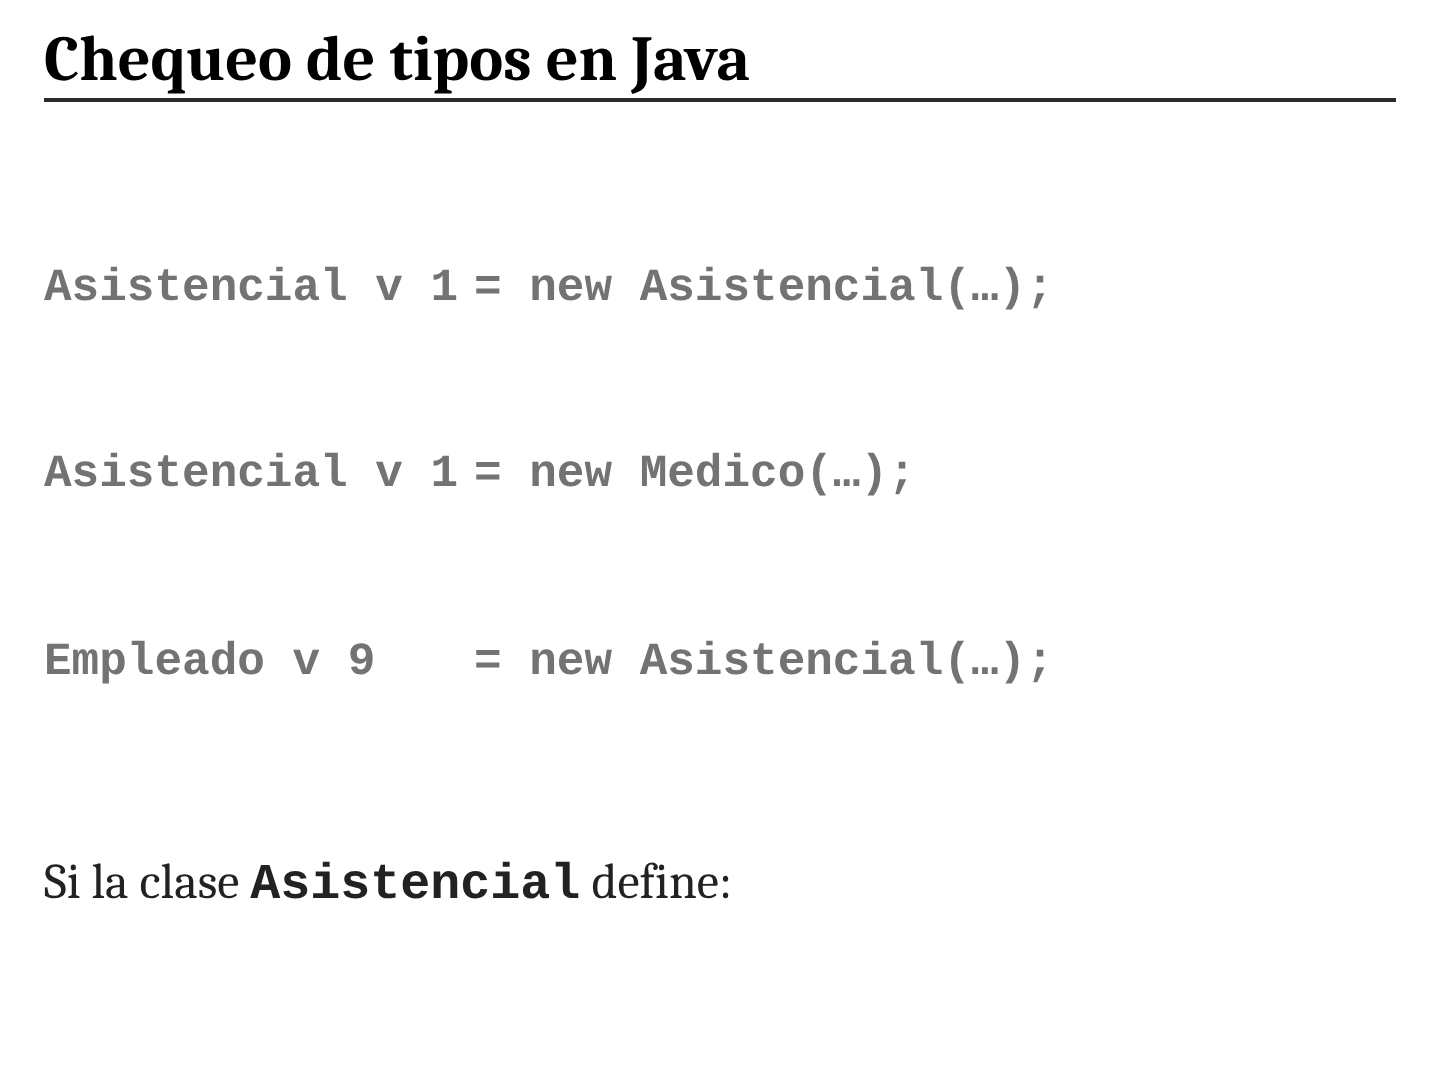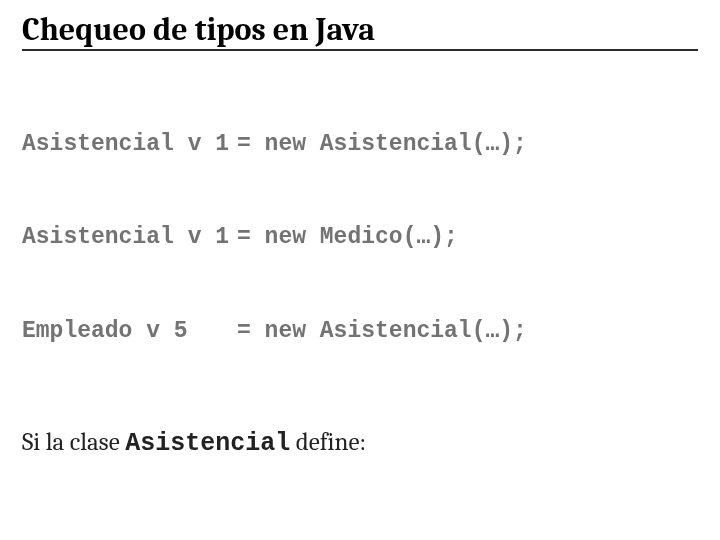--- a/index.html
+++ b/index.html
@@ -49,20 +49,20 @@
 </head>
 <body>
 
 <div class="slide">
 
   <h1 class="title">Chequeo de tipos en Java</h1>
 
   <div class="codeblock">
     <div><span class="col1">Asistencial v 1</span><span class="col2">= new Asistencial(…);</span></div>
     <div><span class="col1">Asistencial v 1</span><span class="col2">= new Medico(…);</span></div>
-    <div><span class="col1">Empleado v 5</span><span class="col2">= new Asistencial(…);</span></div>
+    <div><span class="col1">Empleado v 9</span><span class="col2">= new Asistencial(…);</span></div>
   </div>
 
   <div class="defline">
     <span>Si la clase </span><span class="mono">Asistencial</span><span> define:</span>
   </div>
 
 </div>
 
 </body></html>

